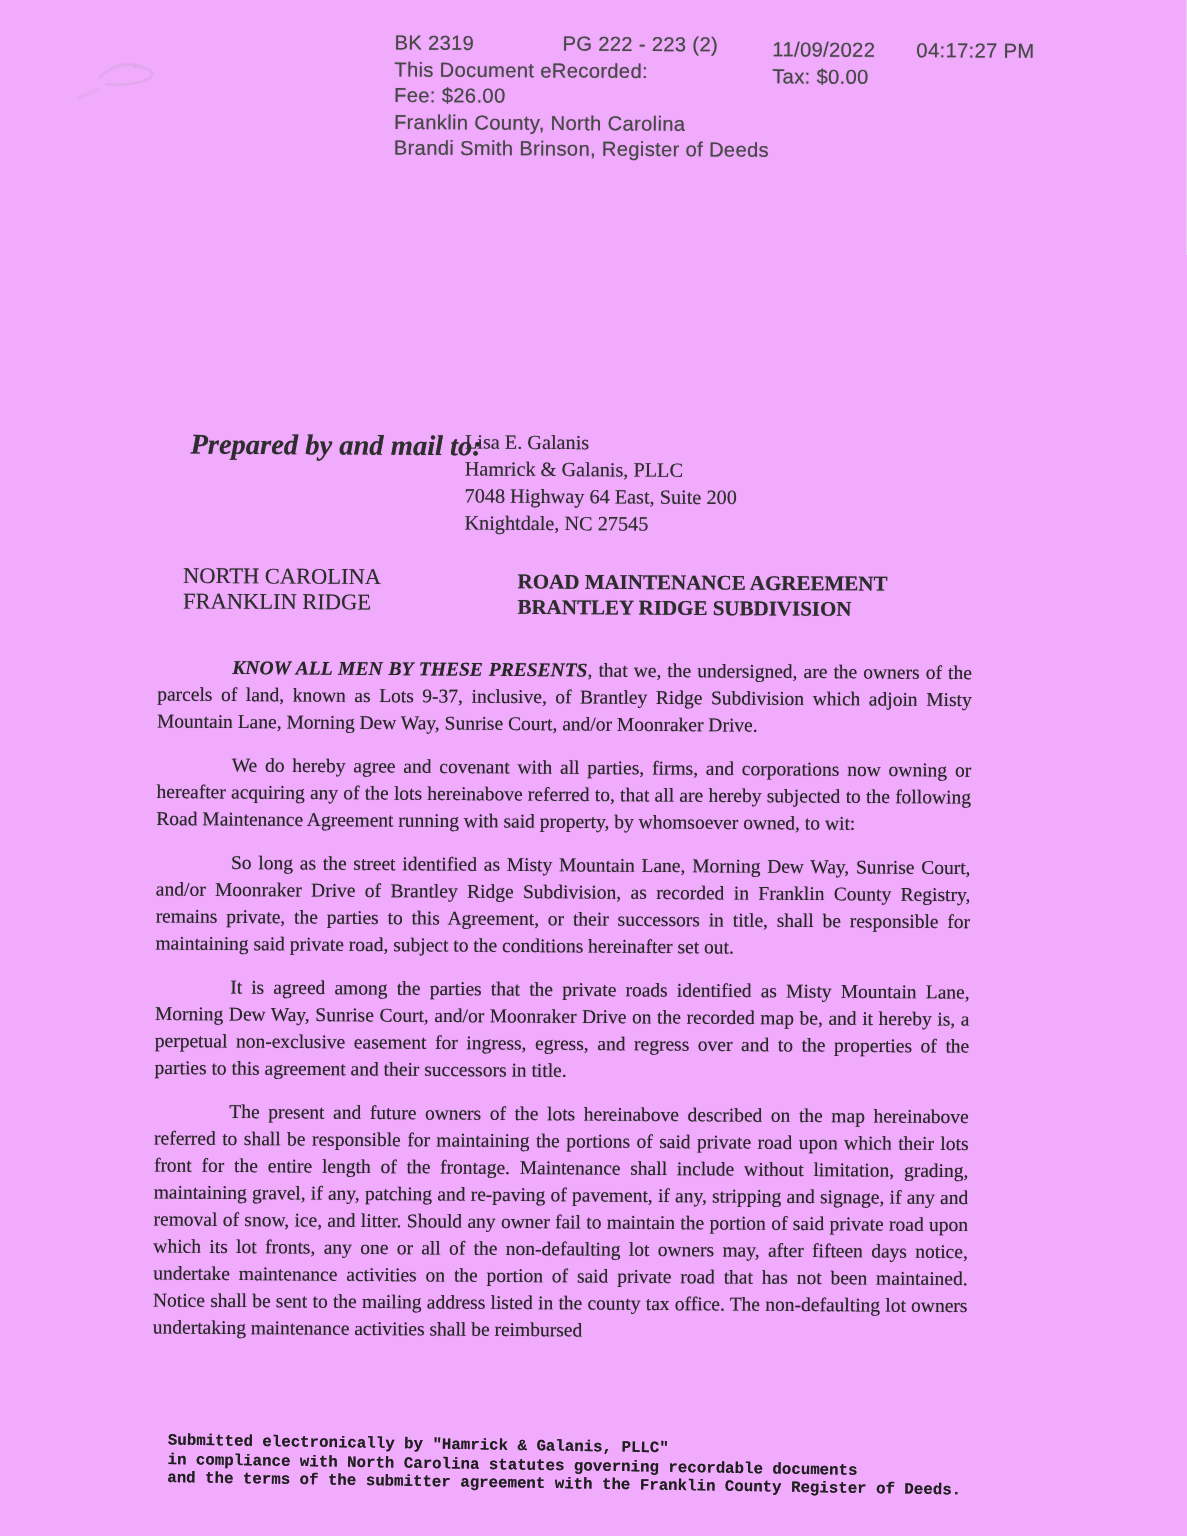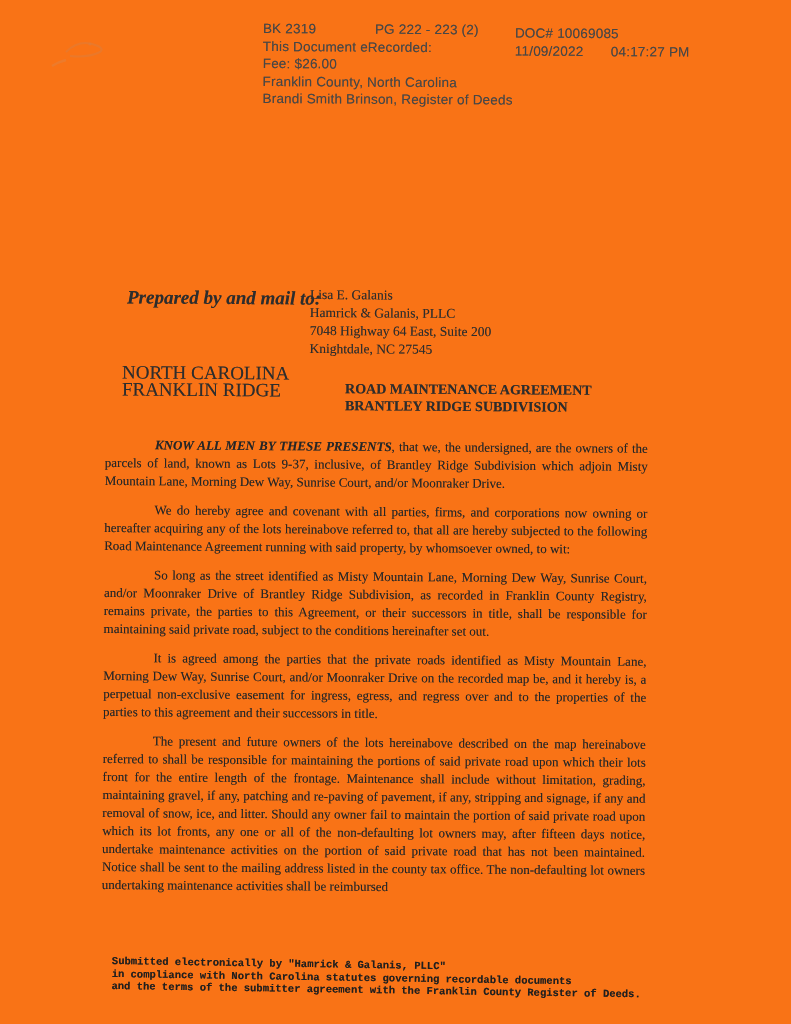--- a/index.html
+++ b/index.html
@@ -1,20 +1,20 @@
 <!DOCTYPE html>
 <html><head>
 <meta charset="utf-8">
 <style>
   html,body{margin:0;padding:0;background:#e8e8e8;}
   .page{
     position:relative;
     width:791px;height:1024px;
     margin:0 auto;
-    background:#f97316;
+    background:#f0abfc;
     overflow:hidden;
     color:#2d2d2d;
   }
   
   .stamp{
     position:absolute;left:263px;top:20px;
     font-family:"Liberation Sans",sans-serif;
     font-size:13.5px;line-height:17.5px;
     color:#474747;
     letter-spacing:.2px;
@@ -35,22 +35,22 @@
     transform:rotate(.35deg);
     text-shadow:0 0 .5px rgba(50,50,50,.5);
   }
   .prep-address{
     position:absolute;left:310px;top:286px;
     font-size:13.5px;line-height:18px;
     transform:rotate(.35deg);transform-origin:left top;
     text-shadow:0 0 .5px rgba(50,50,50,.5);
   }
   .jurisdiction{
-    position:absolute;left:122px;top:365px;
-    font-size:19px;line-height:16.5px;
+    position:absolute;left:122px;top:377px;
+    font-size:15px;line-height:16.5px;
     transform:rotate(.35deg);
     text-shadow:0 0 .5px rgba(50,50,50,.5);
   }
   .doc-title{
     position:absolute;left:345px;top:382px;
     font-size:14px;line-height:16.5px;font-weight:bold;
     transform:rotate(.35deg);
     text-shadow:0 0 .5px rgba(40,40,40,.55);
   }
   .body-text{
@@ -90,22 +90,22 @@
 
   <div class="stamp">
     <div class="stamp-left">
       <div><span class="bk">BK 2319</span><span>PG 222 - 223 (2)</span></div>
       <div>This Document eRecorded:</div>
       <div>Fee: $26.00</div>
       <div>Franklin County, North Carolina</div>
       <div>Brandi Smith Brinson, Register of Deeds</div>
     </div>
     <div class="stamp-right">
-      <div>DOC# 10069085</div>
       <div><span class="date">11/09/2022</span><span>04:17:27 PM</span></div>
+      <div>Tax: $0.00</div>
     </div>
   </div>
 
   <div class="prep-label serif">Prepared by and mail to:</div>
 
   <div class="prep-address serif">
     <div>Lisa E. Galanis</div>
     <div>Hamrick &amp; Galanis, PLLC</div>
     <div>7048 Highway 64 East, Suite 200</div>
     <div>Knightdale, NC 27545</div>

